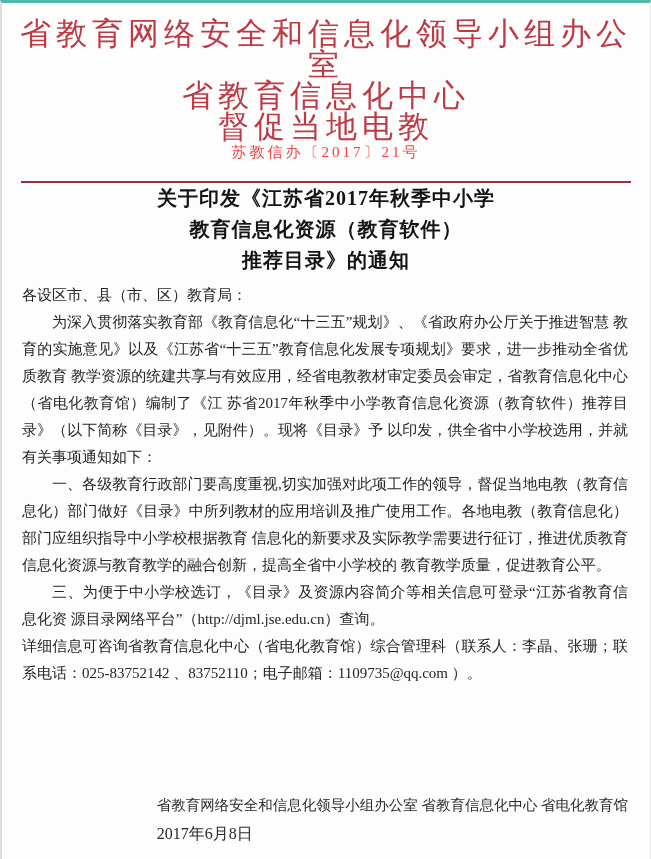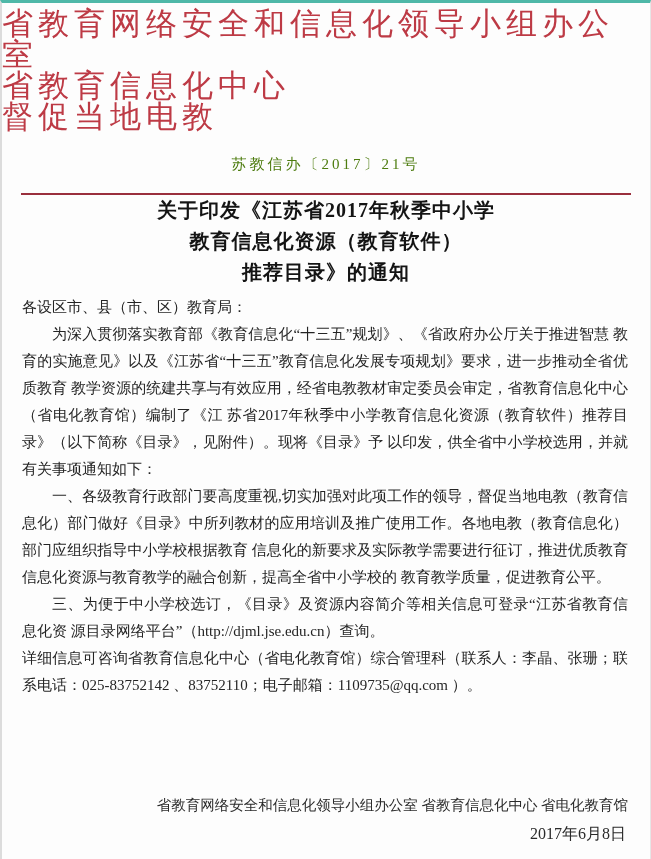--- a/index.html
+++ b/index.html
@@ -9,36 +9,35 @@
     height: 859px;
     margin: 0 auto;
     box-sizing: border-box;
     background: #fdfdfd;
     border-top: 3px solid var(--teal_accent, #4fb8a8);
     border-left: 2px solid #dcdcdc;
     border-right: 1px solid #e6e6e6;
     overflow: hidden;
     font-family: "Liberation Serif", "DejaVu Serif", serif;
   }
-  .letterhead { padding-top: 5px; text-align: left; }
+  .letterhead { padding-top: 15px; text-align: center; }
   .org-line {
     color: var(--accent_red, #bd3a45);
     font-size: 31px;
     line-height: 31px;
     letter-spacing: 5px;
     font-weight: 500;
     white-space: nowrap;
   }
   .doc-number {
-    margin-top: 22px;
     text-align: center;
     font-size: 15px;
     line-height: 20px;
     letter-spacing: 3px;
-    color: #4d7c0f;
+    color: #ef4444;
   }
   .red-rule {
     height: 2px;
     margin: 19px 19px 0 19px;
     background: var(--rule_red, #9a2f3d);
   }
   .title { margin: 0 0 0; text-align: center; }
   .title-line {
     font-size: 20px;
     line-height: 31px;
@@ -53,21 +52,21 @@
     color: #242424;
     text-align: justify;
   }
   .salutation { margin: 6px 0 0; }
   .para { margin: 0; text-indent: 2em; }
   .contact { margin: 0; }
   .doc-footer {
     position: absolute;
     right: 22px;
     bottom: 15px;
-    text-align: right;
+    text-align: left;
     color: #2a2a2a;
     margin-top: 20px;
   }
   .signers { font-size: 14.5px; line-height: 20px; }
   .sign-date { margin-top: 9px; font-size: 16px; line-height: 20px; padding-right: 2px; }
 </style>
 </head>
 <body>
 
 <div class="page">

